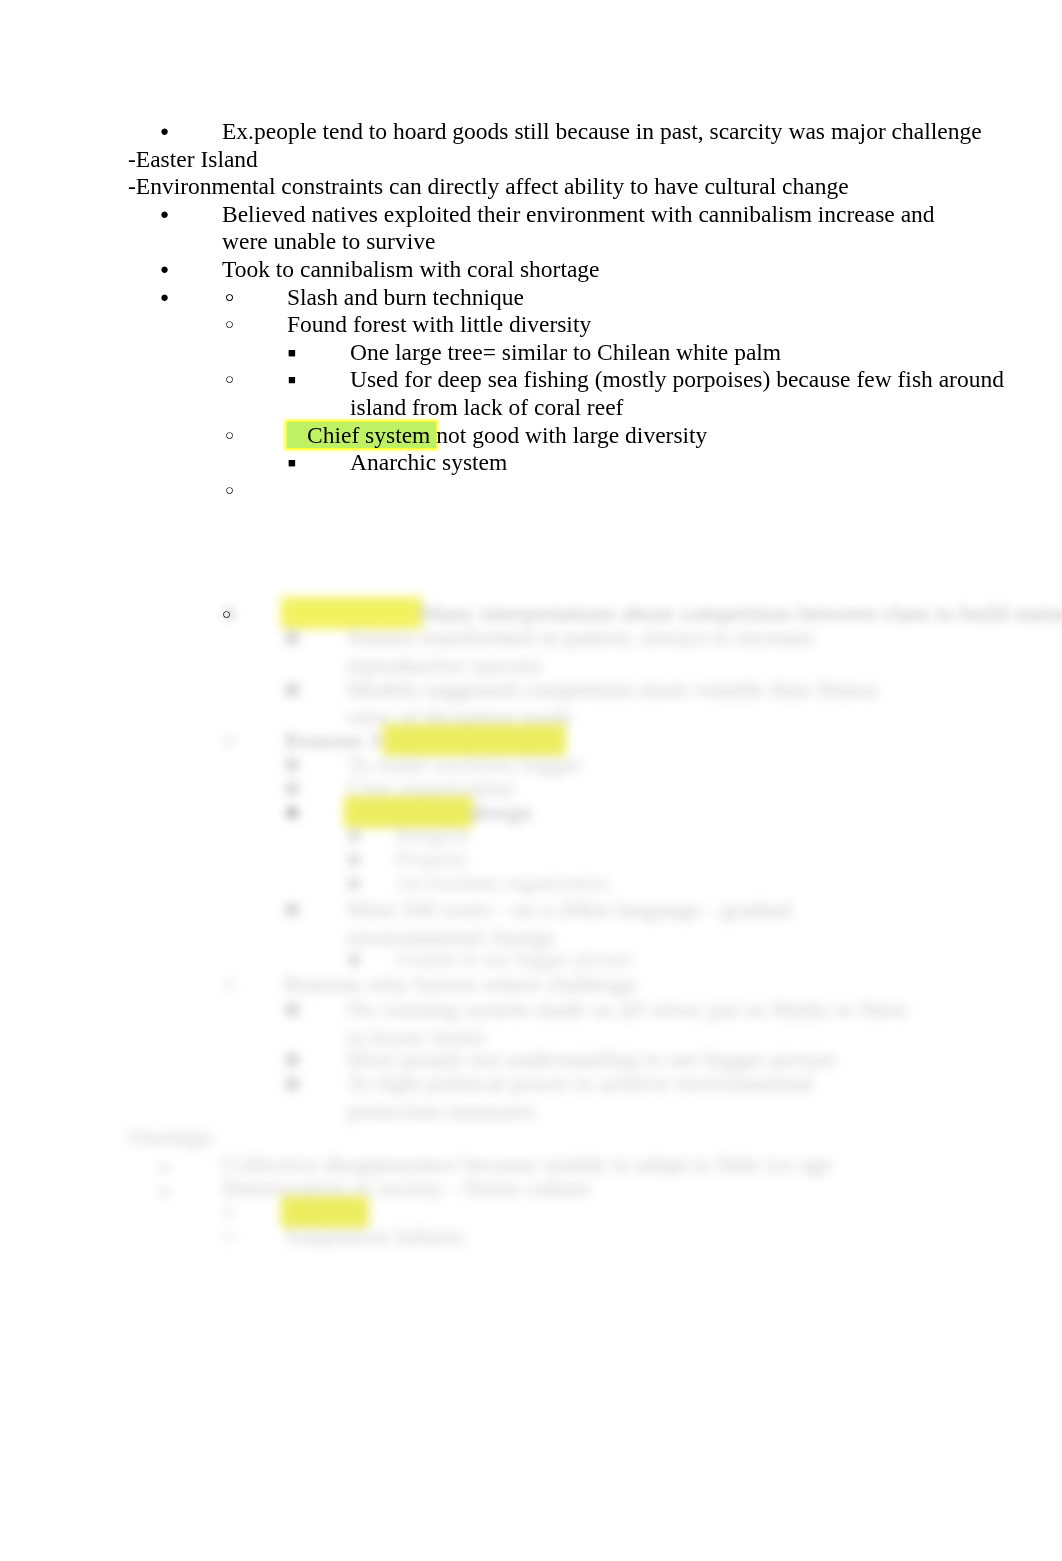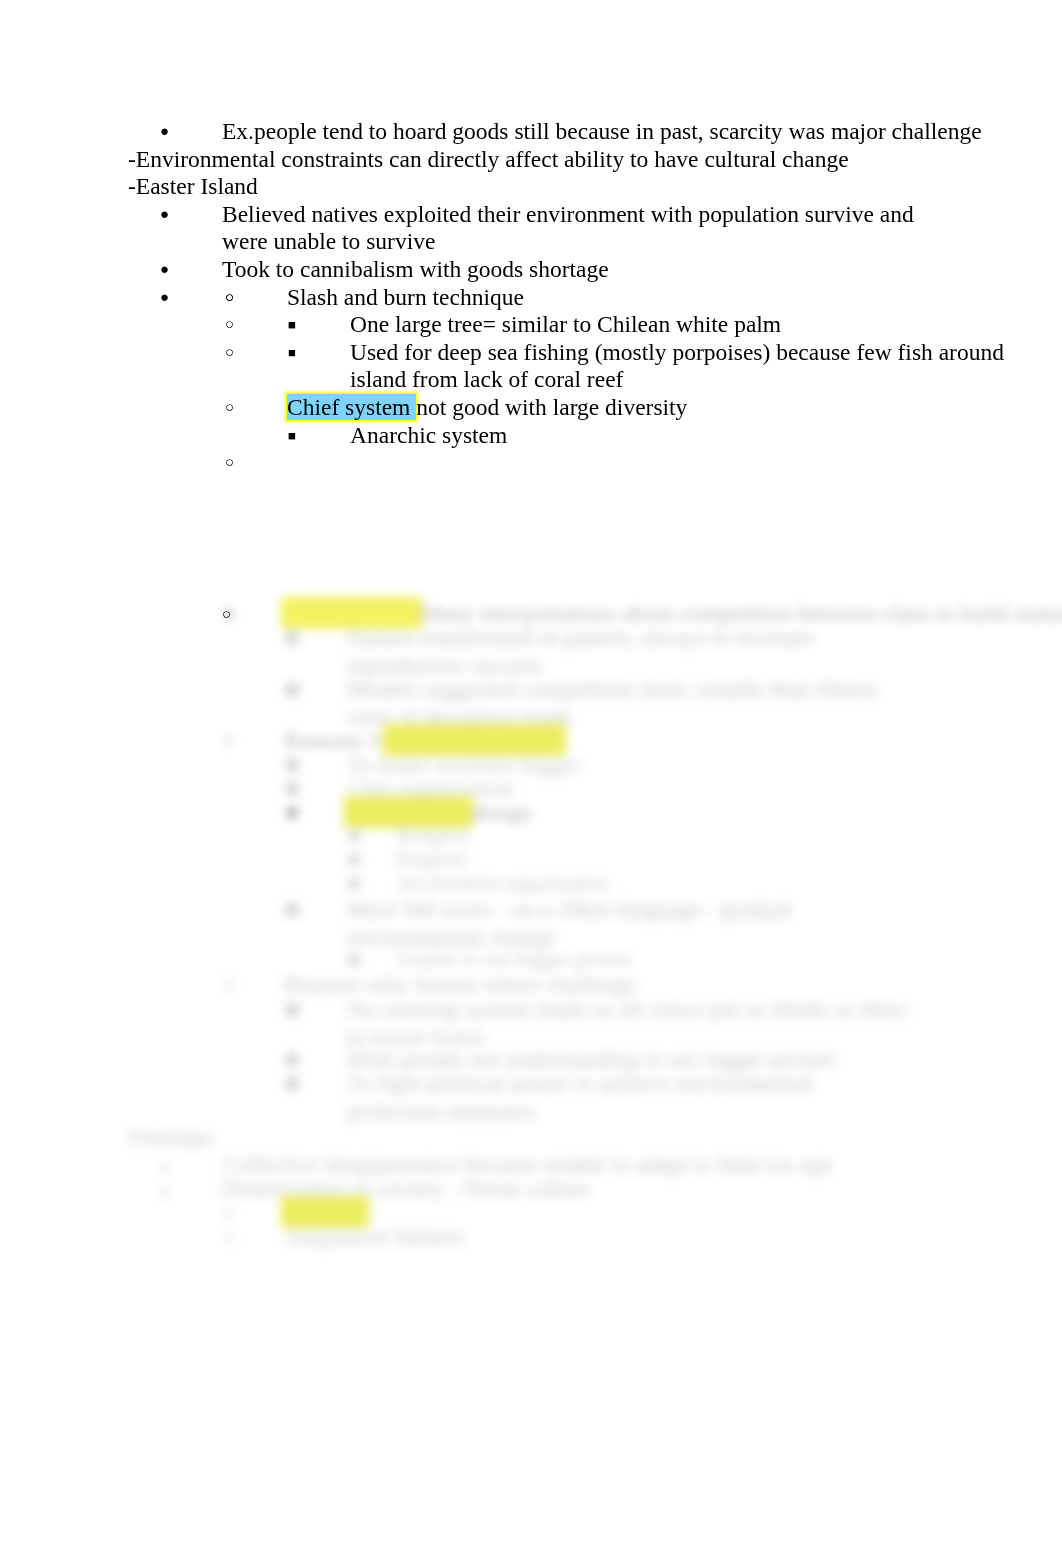--- a/index.html
+++ b/index.html
@@ -56,22 +56,23 @@
     margin-left: 62px;
   }
   .txt-wrap {
     display: block;
     margin-left: 62px;
     white-space: normal;
   }
 
   
   .hl {
-    background-color: #7dd3fc;
+    background-color: #bef264;
     box-shadow: 0 0 3px 2px #ffff00;
+    padding-left: 20px;
   }
 
   
   .blurwrap {
     position: absolute;
     left: 0;
     top: 0;
     width: 1062px;
     height: 1561px;
     pointer-events: none;
@@ -101,52 +102,53 @@
 <div id="page">
 
   <div id="doc-body">
 
     <div class="line lvl1">
       <span class="bullet b1">●</span>
       <span class="txt">Ex.people tend to hoard goods still because in past, scarcity was major challenge</span>
     </div>
 
     <div class="line flush">
+      <span>-Easter Island</span>
+    </div>
+
+    <div class="line flush">
       <span>-Environmental constraints can directly affect ability to have cultural change</span>
     </div>
 
-    <div class="line flush">
-      <span>-Easter Island</span>
-    </div>
-
     <div class="line wrapline lvl1" style="width:790px">
       <span class="bullet b1">●</span>
-      <span class="txt-wrap">Believed natives exploited their environment with population survive and were unable to survive</span>
+      <span class="txt-wrap">Believed natives exploited their environment with cannibalism increase and were unable to survive</span>
     </div>
 
     <div class="line lvl1">
       <span class="bullet b1">●</span>
-      <span class="txt">Took to cannibalism with goods shortage</span>
+      <span class="txt">Took to cannibalism with coral shortage</span>
     </div>
 
     <div class="line lvl1">
       <span class="bullet b1">●</span>
     </div>
 
     <div class="line lvl2">
       <span class="bullet b2">○</span>
     </div>
 
     <div class="line lvl2">
       <span class="bullet b2">○</span>
       <span class="txt">Slash and burn technique</span>
     </div>
 
     <div class="line lvl2">
       <span class="bullet b2">○</span>
+      <span class="txt">Found forest with little diversity</span>
     </div>
 
     <div class="line lvl3">
       <span class="bullet b3">■</span>
     </div>
 
     <div class="line lvl3">
       <span class="bullet b3">■</span>
       <span class="txt">One large tree= similar to Chilean white palm</span>
     </div>

